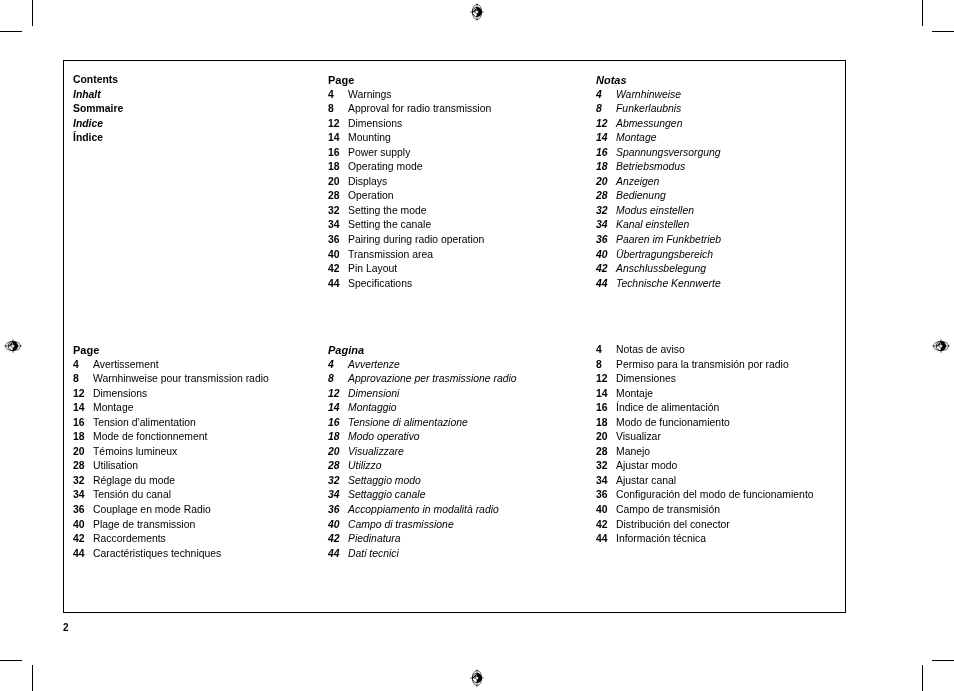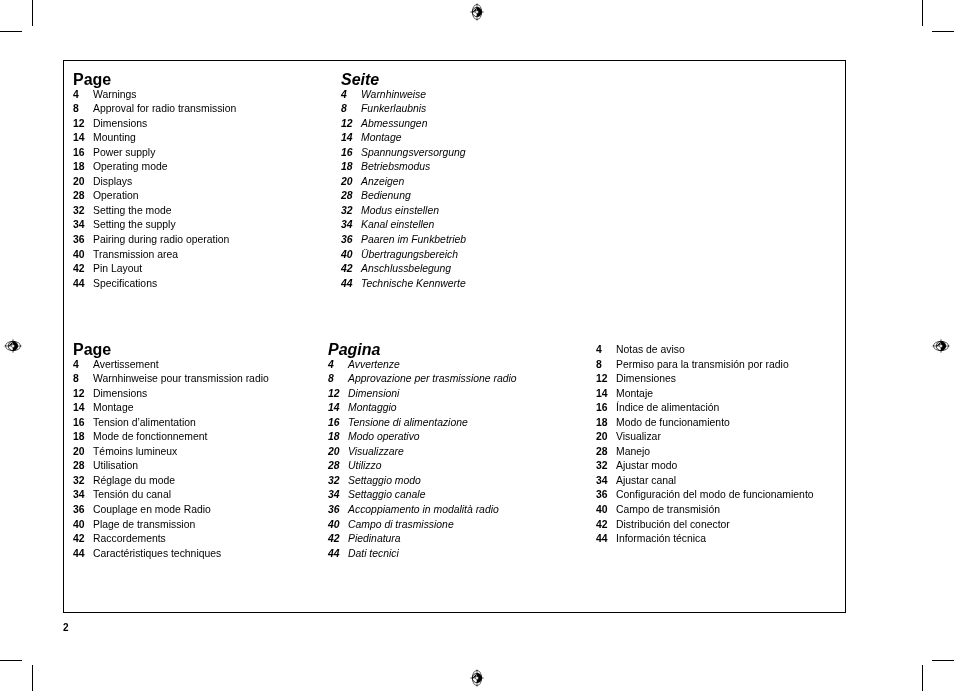--- a/index.html
+++ b/index.html
@@ -75,21 +75,21 @@
   .block-bottom { left: 73px; top: 343px; width: 790px; }
 
   .col {
     box-sizing: border-box;
   }
   .col-1 { width: 255px; }
   .col-2 { width: 268px; }
   .col-3 { width: 260px; }
 
   .col-head {
-    font-size: 16px;
+    font-size: 11px;
     font-weight: bold;
     line-height: 14.55px;
     white-space: nowrap;
   }
   .col-head.it { font-style: italic; }
 
   
   .lang-stack .lang {
     font-size: 10.4px;
     font-weight: bold;
@@ -171,20 +171,27 @@
   <path d="M10 10 m-5.2,0 a5.2,5.2 0 0 0 5.2,-5.2 z" fill="#000"></path>
   <line x1="10" y1="2.5" x2="10" y2="17.5" stroke="#000" stroke-width="0.7"></line>
   <line x1="0.5" y1="10" x2="19.5" y2="10" stroke="#000" stroke-width="0.7"></line>
   <circle cx="10" cy="10" r="1.7" fill="#fff" stroke="#000" stroke-width="0.5"></circle>
 </svg>
 
 <div class="page-frame"></div>
 
 <div class="toc-block block-top">
 
+  <div class="col col-1 lang-stack">
+    <div class="lang">Contents</div>
+    <div class="lang it">Inhalt</div>
+    <div class="lang">Sommaire</div>
+    <div class="lang it">Indice</div>
+    <div class="lang">Índice</div>
+  </div>
 
   <div class="col col-2">
     <div class="col-head">Page</div>
     <ul class="entries">
         <li>
           <span class="pg">4</span>
           <span class="tx">Warnings</span>
         </li>
         <li>
           <span class="pg">8</span>
@@ -213,21 +220,21 @@
         <li>
           <span class="pg">28</span>
           <span class="tx">Operation</span>
         </li>
         <li>
           <span class="pg">32</span>
           <span class="tx">Setting the mode</span>
         </li>
         <li>
           <span class="pg">34</span>
-          <span class="tx">Setting the supply</span>
+          <span class="tx">Setting the canale</span>
         </li>
         <li>
           <span class="pg">36</span>
           <span class="tx">Pairing during radio operation</span>
         </li>
         <li>
           <span class="pg">40</span>
           <span class="tx">Transmission area</span>
         </li>
         <li>
@@ -235,21 +242,21 @@
           <span class="tx">Pin Layout</span>
         </li>
         <li>
           <span class="pg">44</span>
           <span class="tx">Specifications</span>
         </li>
       </ul>
   </div>
 
   <div class="col col-3">
-    <div class="col-head it">Seite</div>
+    <div class="col-head it">Notas</div>
     <ul class="entries it">
         <li>
           <span class="pg">4</span>
           <span class="tx">Warnhinweise</span>
         </li>
         <li>
           <span class="pg">8</span>
           <span class="tx">Funkerlaubnis</span>
         </li>
         <li>

